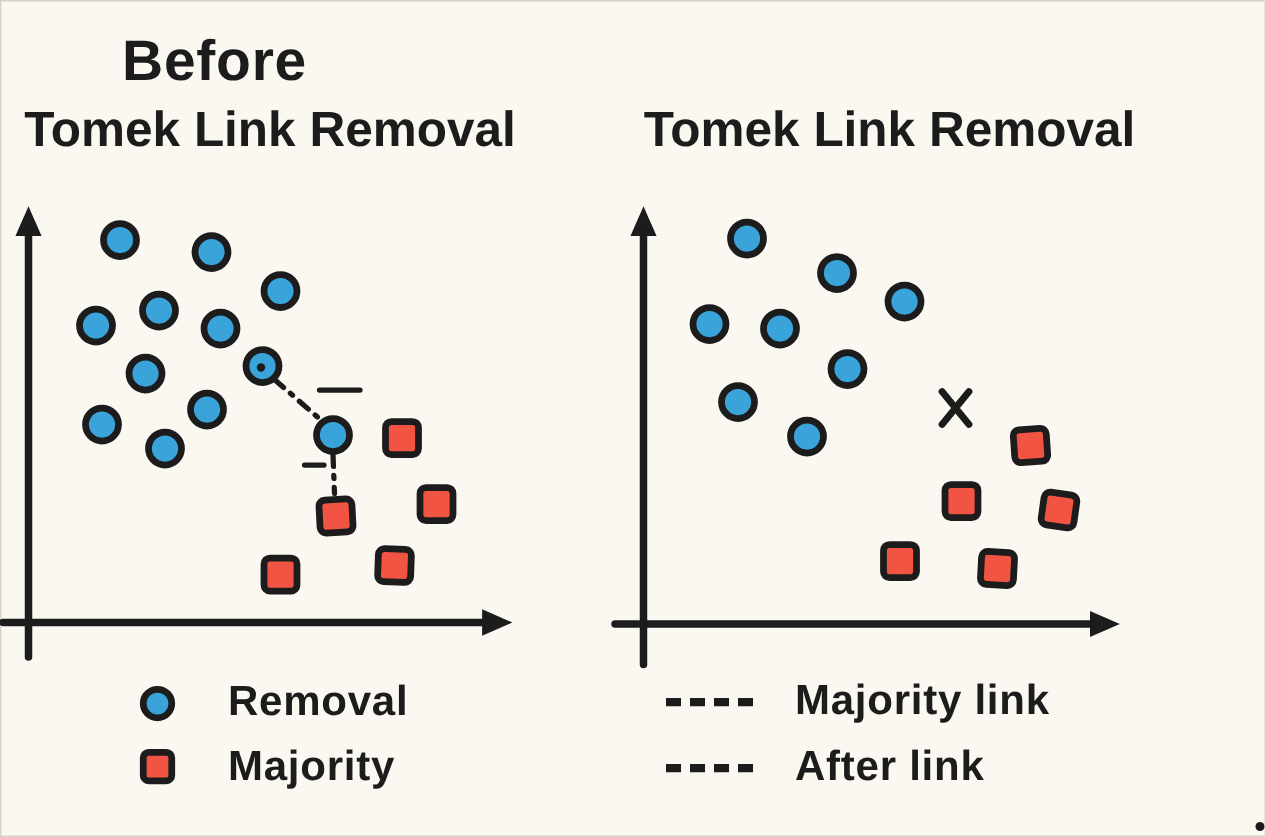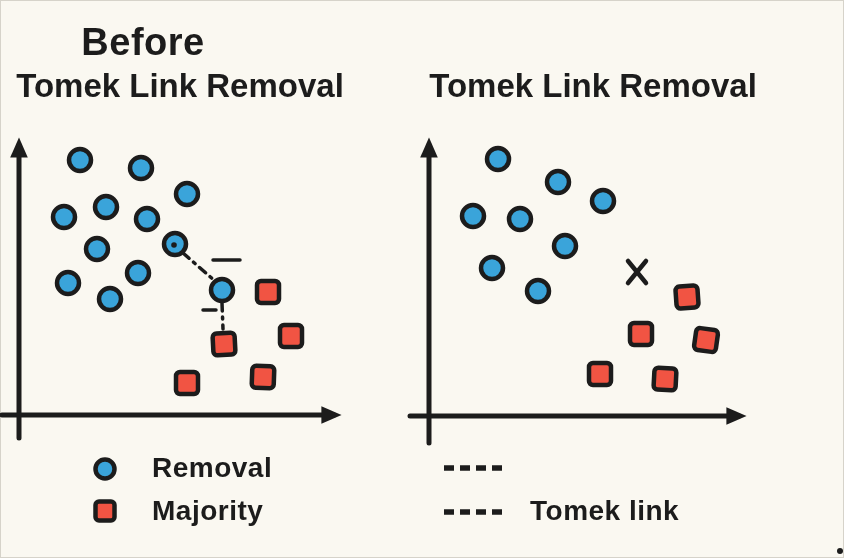--- a/index.html
+++ b/index.html
@@ -107,15 +107,16 @@
     <g>
       <line x1="444" y1="468" x2="505" y2="468" class="legend-dash"></line>
       <line x1="444" y1="512" x2="505" y2="512" class="legend-dash"></line>
     </g>
 
     <circle cx="840" cy="551" r="3" class="ink-fill"></circle>
   </svg>
 
   <div class="t legend-label" style="left:152px;top:469px">Removal</div>
   <div class="t legend-label" style="left:152px;top:512px">Majority</div>
-  <div class="t legend-label" style="left:530px;top:512px">Tomek link</div>
+  <div class="t legend-label" style="left:530px;top:468px">Majority link</div>
+  <div class="t legend-label" style="left:530px;top:512px">After link</div>
 
 </div>
 
 </body></html>

